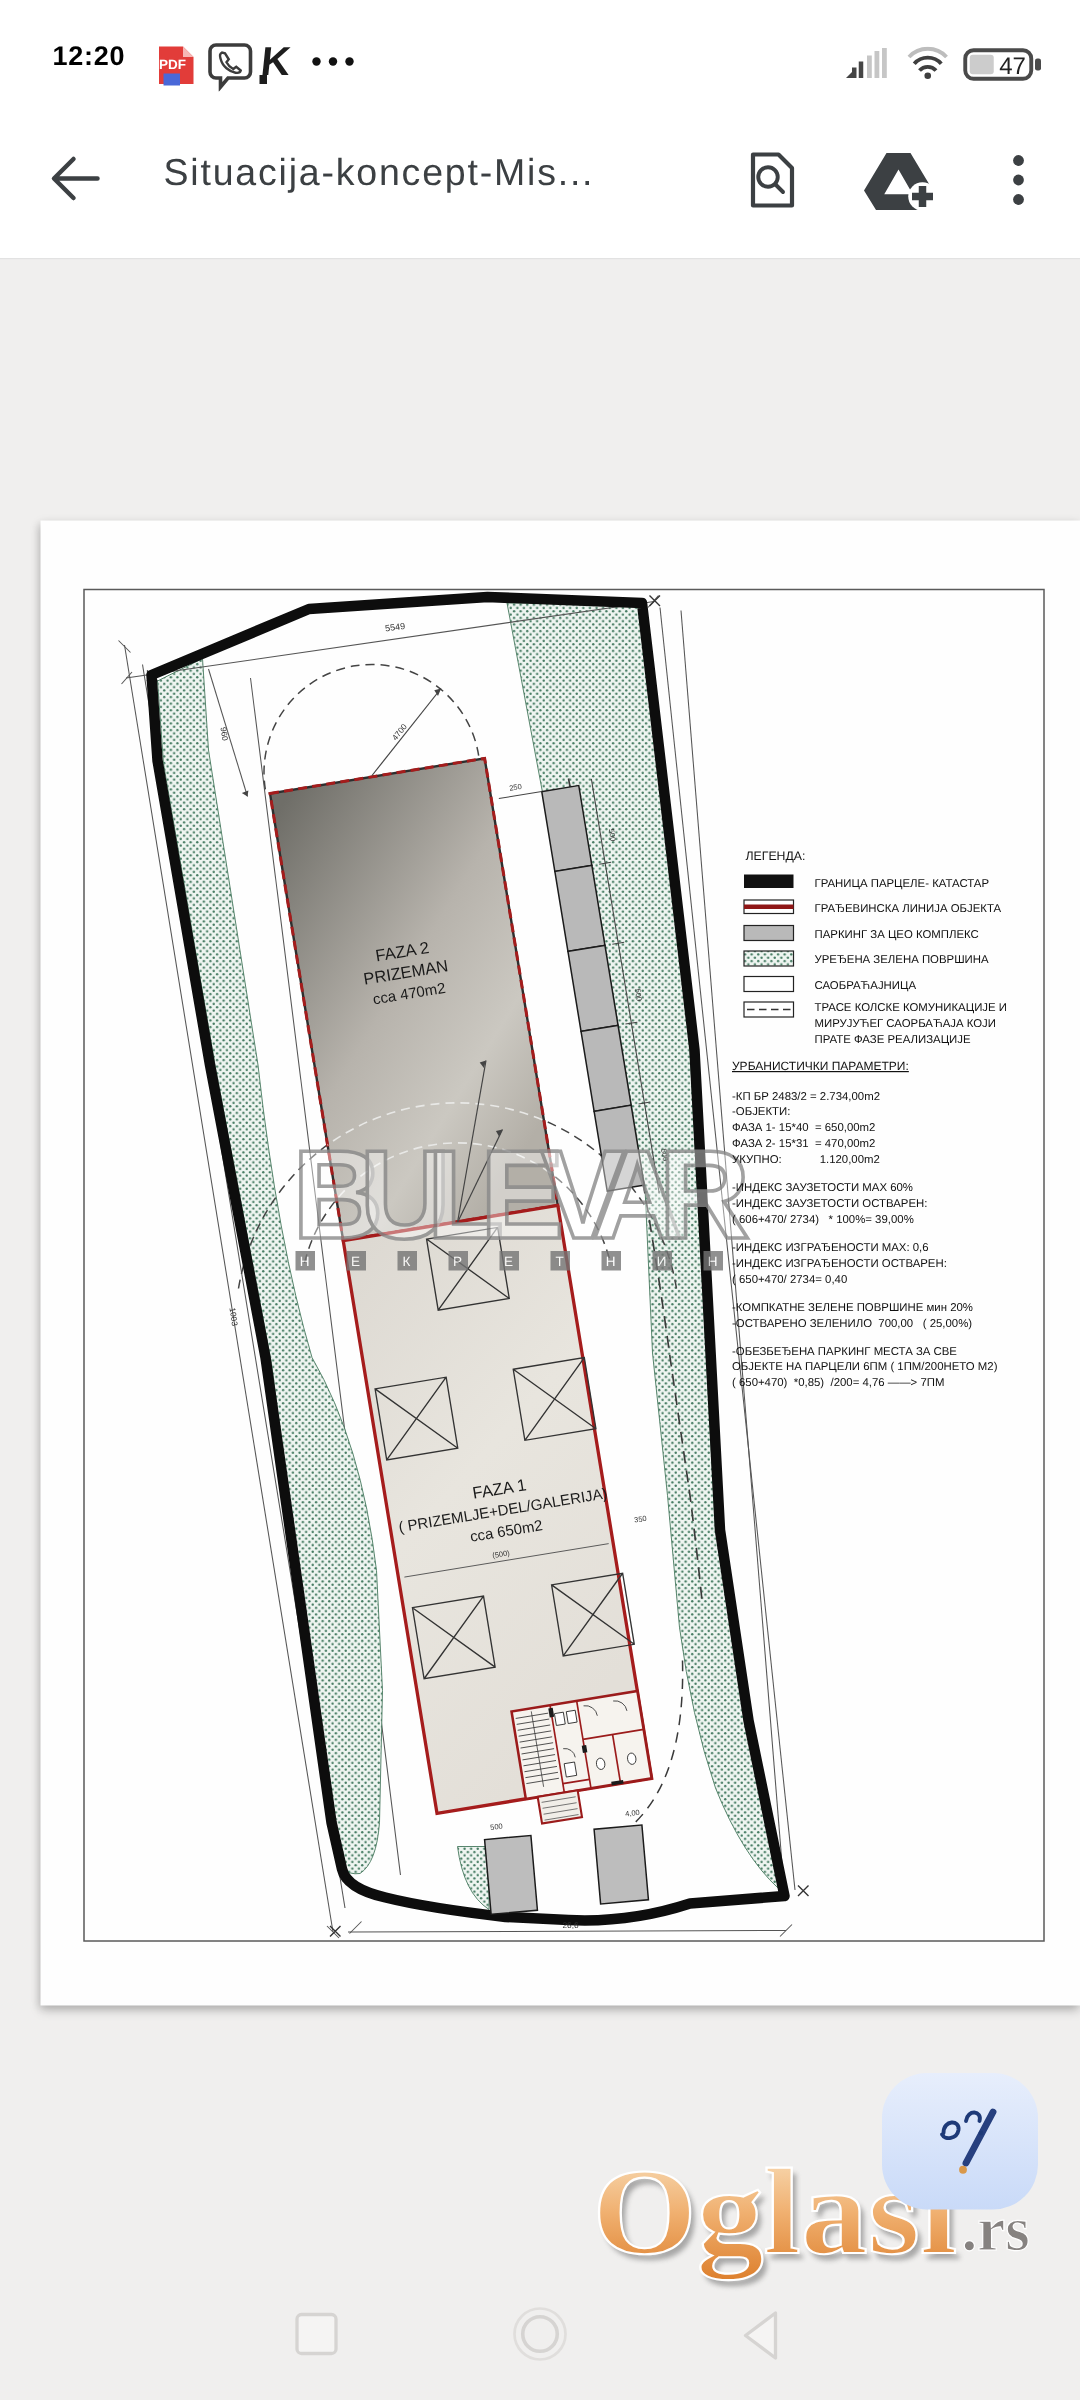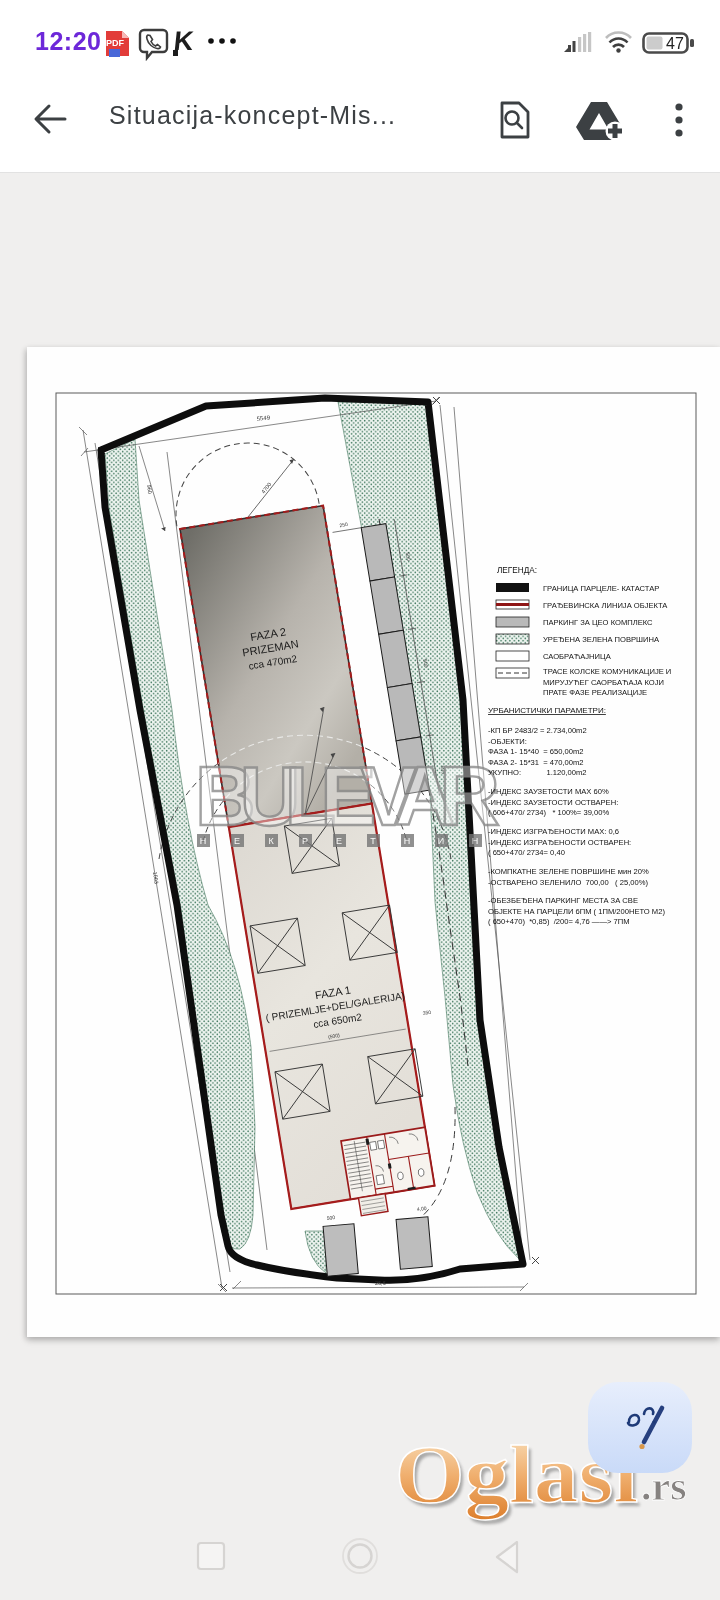--- a/index.html
+++ b/index.html
@@ -4,21 +4,21 @@
 <style>
   html,body{margin:0;padding:0;}
   body{width:720px;height:1600px;background:#f0efee;font-family:"Liberation Sans",sans-serif;position:relative;overflow:hidden;}
   .abs{position:absolute;}
 </style>
 </head>
 <body>
 
 <div class="abs" style="left:0;top:0;width:720px;height:80px;background:#ffffff;"></div>
 
-<div class="abs" style="left:35px;top:27px;font-size:25px;font-weight:bold;color:#6d28d9;letter-spacing:0.5px;">12:20</div>
+<div class="abs" style="left:35px;top:27px;font-size:18px;font-weight:bold;color:#000000;letter-spacing:0.5px;">12:20</div>
 
 <svg class="abs" style="left:102px;top:28px;" width="30" height="31" viewBox="0 0 30 31">
   <path d="M4 3 h16 l7 7 v18 h-23 z" fill="#e23c39"></path>
   <path d="M20 3 l7 7 h-7 z" fill="#f6b8b6"></path>
   <text x="13" y="18" font-size="9" font-weight="bold" fill="#fff" text-anchor="middle">PDF</text>
   <rect x="7" y="21" width="11" height="8" fill="#4968d8"></rect>
 </svg>
 
 <svg class="abs" style="left:137px;top:27px;" width="33" height="34" viewBox="0 0 33 34">
   <path d="M7 3 h19 a4 4 0 0 1 4 4 v14 a4 4 0 0 1 -4 4 h-11 l-5 6 v-6 h-3 a4 4 0 0 1 -4-4 v-14 a4 4 0 0 1 4-4 z" fill="none" stroke="#3c3c3c" stroke-width="2.4"></path>

